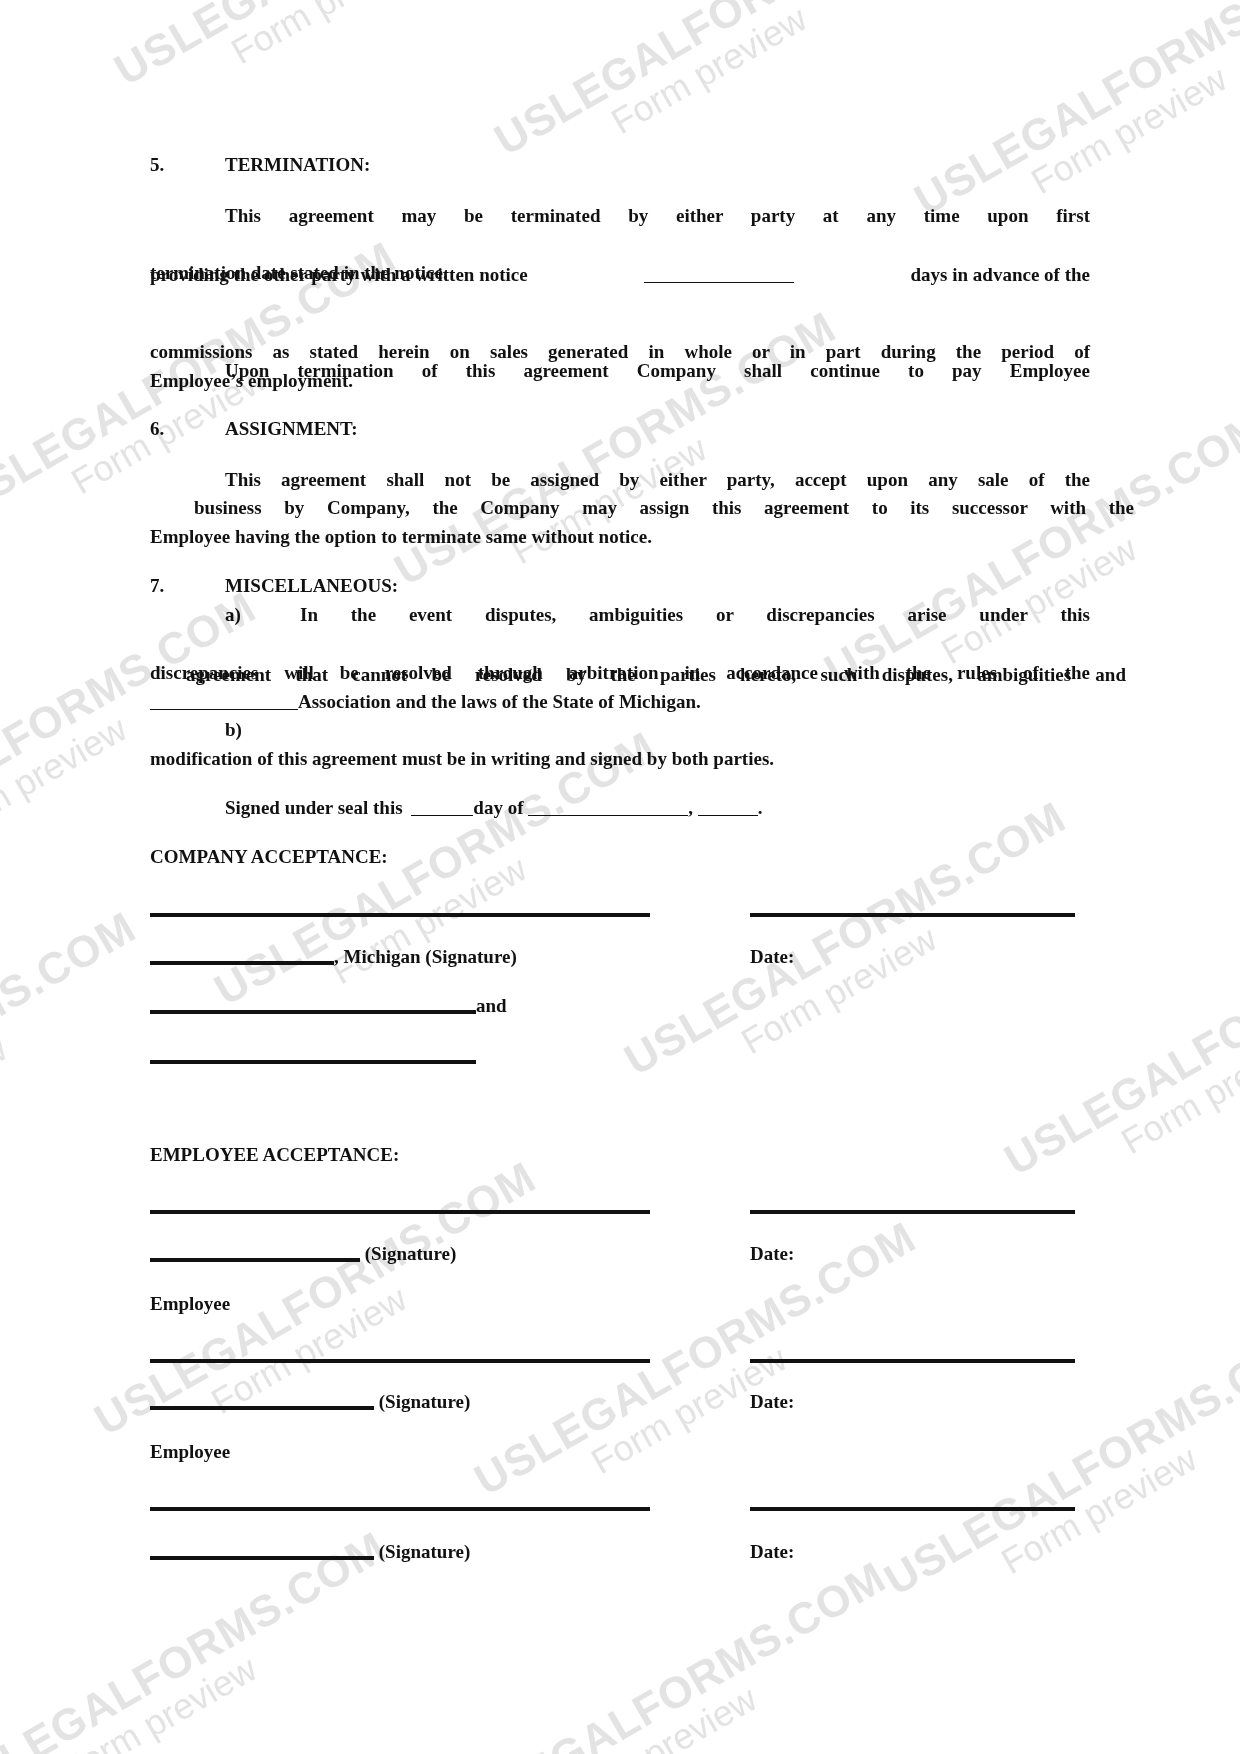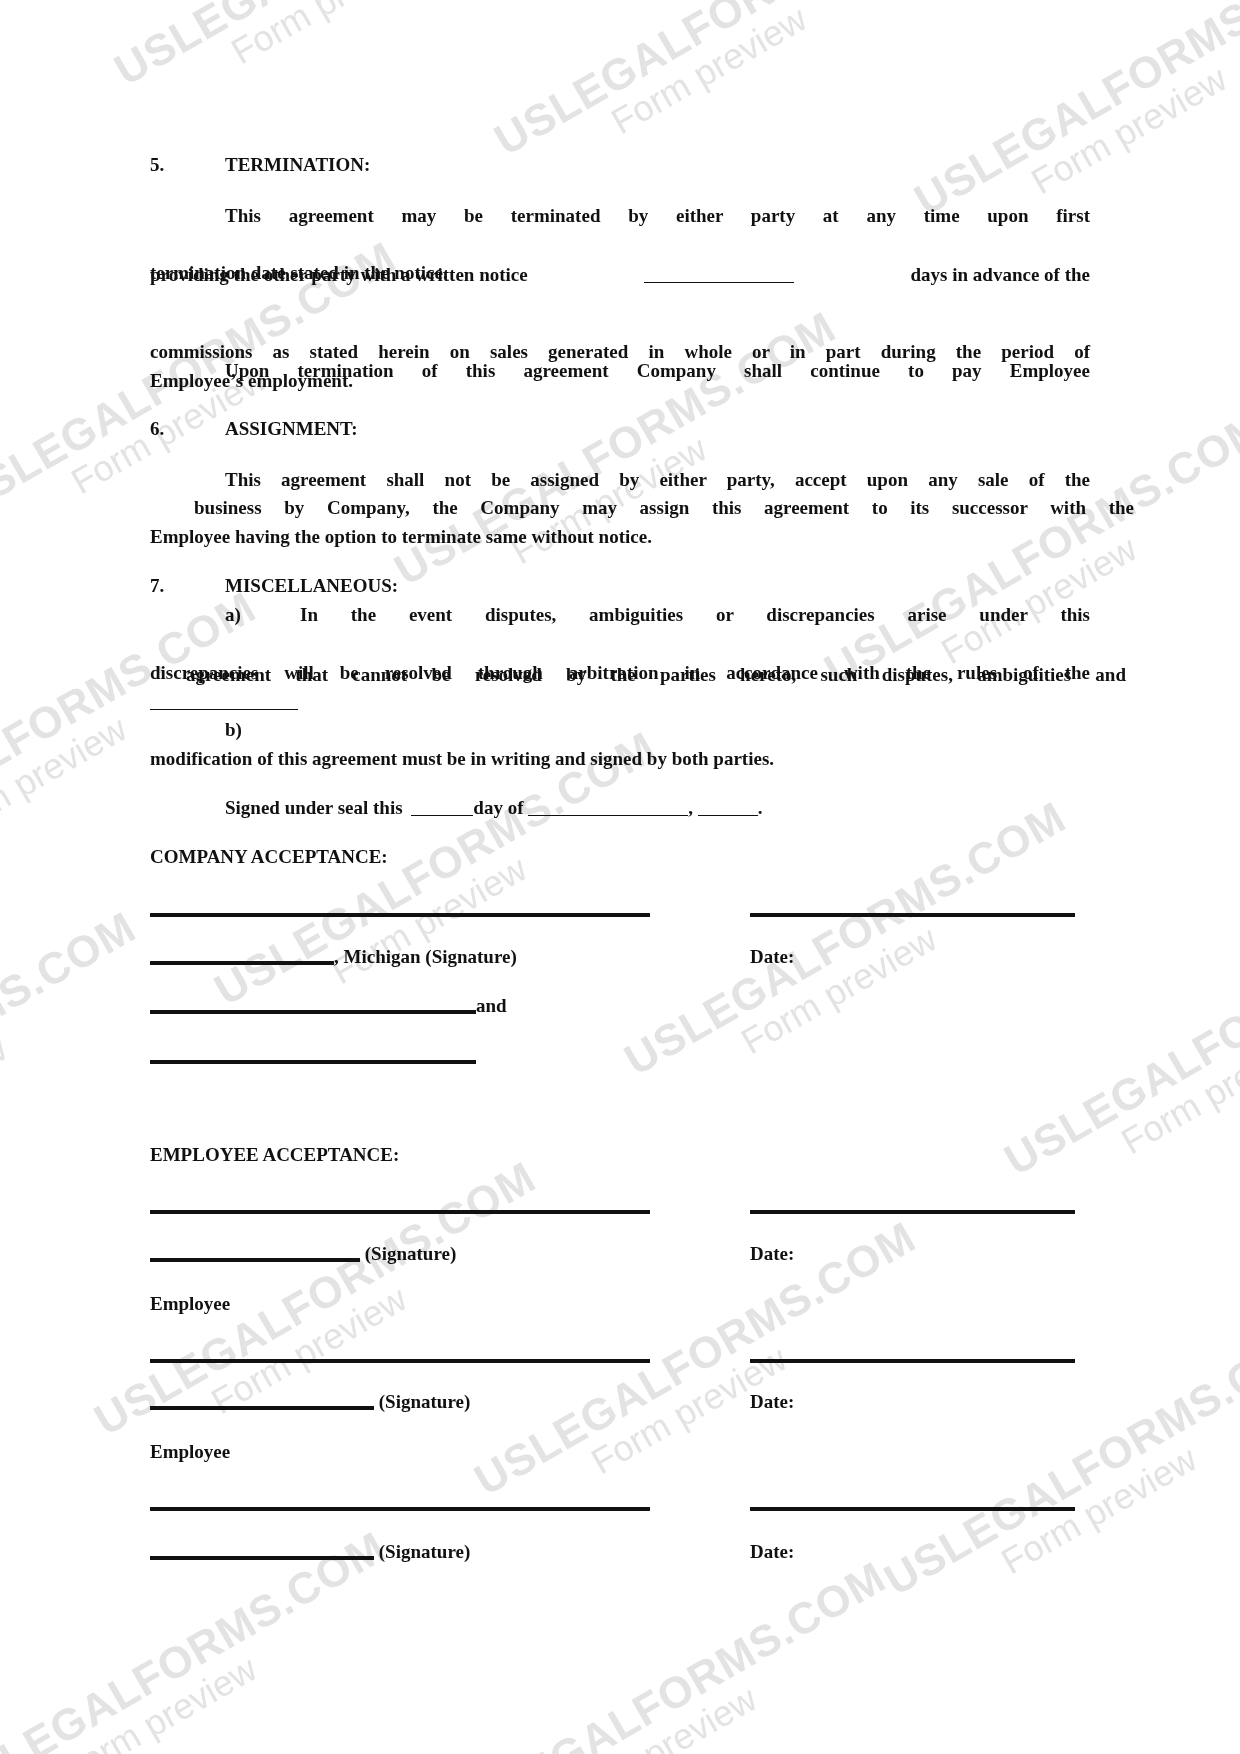--- a/index.html
+++ b/index.html
@@ -120,21 +120,21 @@
     <div class="line" style="top:571px;">
       <span class="num">7.</span><span>MISCELLANEOUS:</span>
     </div>
     <div class="line ind" style="top:600px; display:flex;">
       <span style="display:inline-block; width:75px;">a)</span>
       <span class="just" style="flex:1;">In the event disputes, ambiguities or discrepancies arise under this</span>
     </div>
     <div class="line just" style="top:660px;margin-left:36px;">agreement that cannot be resolved by the parties hereto, such disputes, ambiguities and</div>
     <div class="line just" style="top:658px;">discrepancies will be resolved through arbitration in accordance with the rules of the</div>
     <div class="line" style="top:687px;">
-      <span class="blank" style="width:148px;"></span>
+      <span class="blank" style="width:148px;"></span><span>Association and the laws of the State of Michigan.</span>
     </div>
     <div class="line ind" style="top:715px; display:flex;">
       <span style="display:inline-block; width:75px;">b)</span>
     </div>
     <div class="line" style="top:744px;">modification of this agreement must be in writing and signed by both parties.</div>
 
     <div class="line ind" style="top:793px;">
       <span>Signed under seal this</span>
       <span class="blank" style="width:62px; margin-left:4px;"></span><span>day of</span>
       <span class="blank" style="width:160px;"></span><span>,</span>

